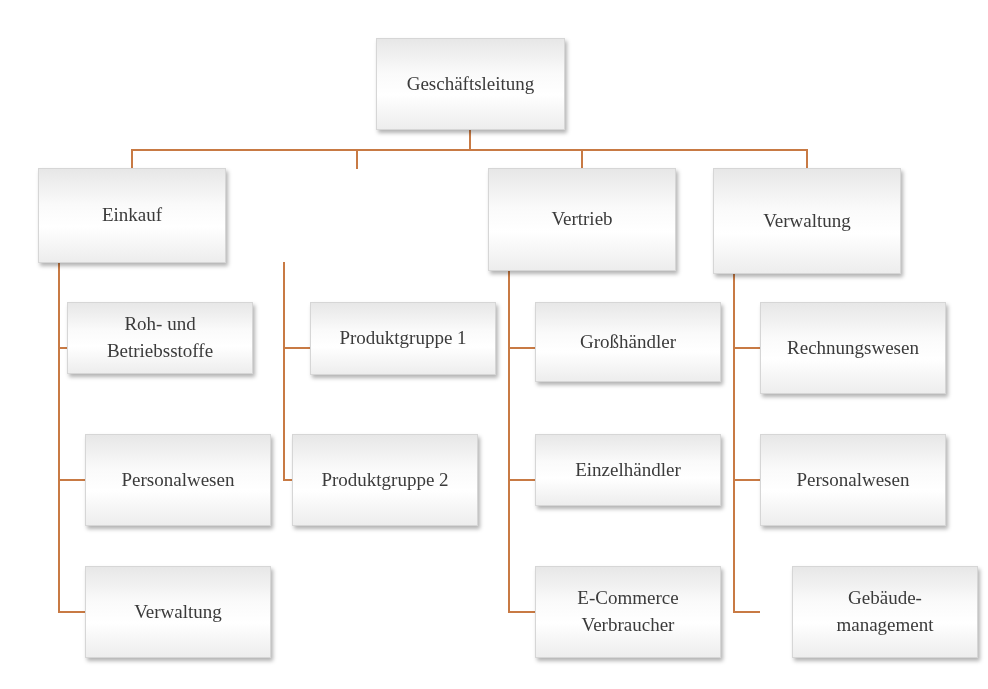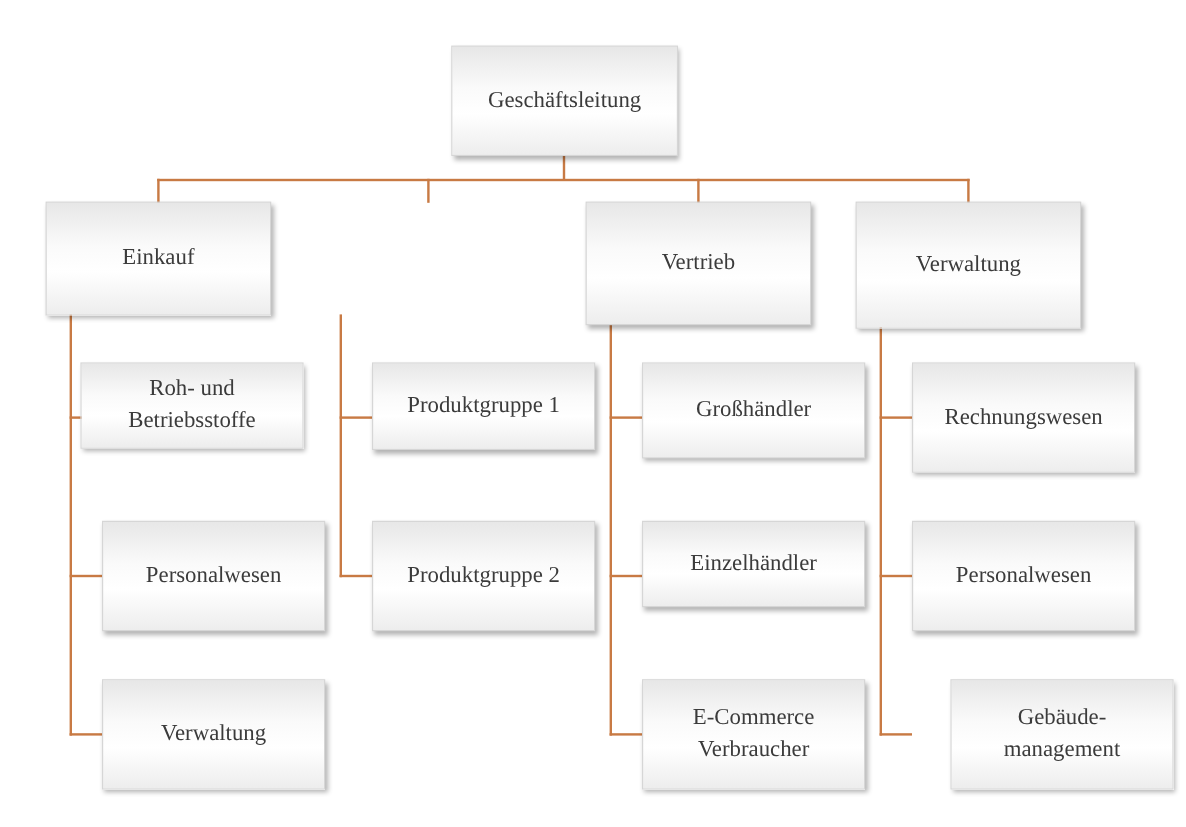--- a/index.html
+++ b/index.html
@@ -84,21 +84,21 @@
   <div class="node" style="left:85px;top:434px;width:186px;height:92px">
     <span class="lbl">Personalwesen</span>
   </div>
   <div class="node" style="left:85px;top:566px;width:186px;height:92px">
     <span class="lbl">Verwaltung</span>
   </div>
 
   <div class="node" style="left:310px;top:302px;width:186px;height:73px">
     <span class="lbl">Produktgruppe 1</span>
   </div>
-  <div class="node" style="left:310px;top:434px;width:186px;height:92px">
+  <div class="node" style="left:292px;top:434px;width:186px;height:92px">
     <span class="lbl">Produktgruppe 2</span>
   </div>
 
   <div class="node" style="left:535px;top:302px;width:186px;height:80px">
     <span class="lbl">Großhändler</span>
   </div>
   <div class="node" style="left:535px;top:434px;width:186px;height:72px">
     <span class="lbl">Einzelhändler</span>
   </div>
   <div class="node" style="left:535px;top:566px;width:186px;height:92px">

